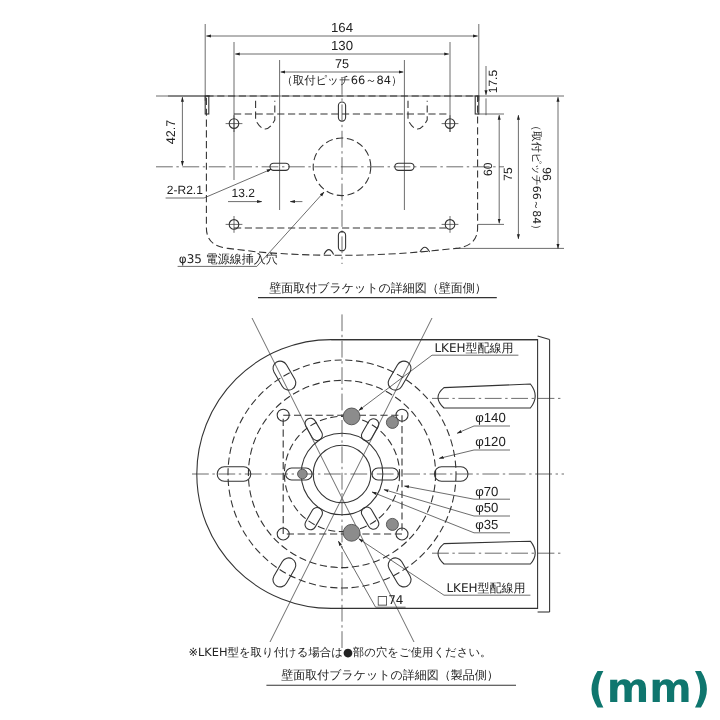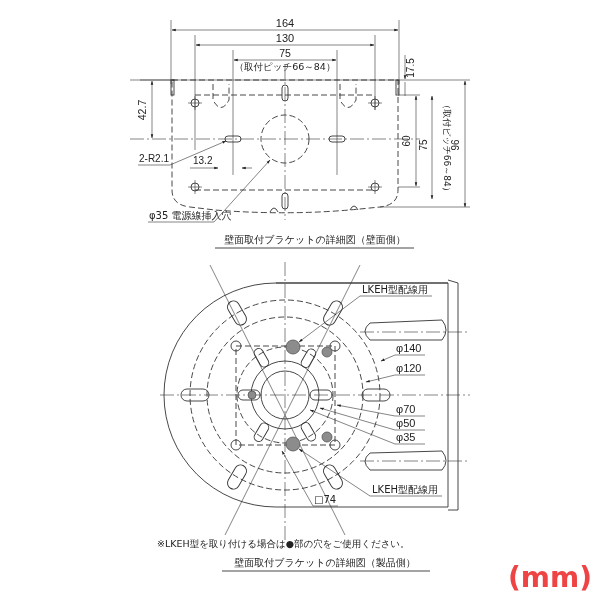--- a/index.html
+++ b/index.html
@@ -7,21 +7,21 @@
          font-family: "DejaVu Sans", sans-serif; }
   svg { position: absolute; left: 0; top: 0; }
   .t { font-family: "DejaVu Sans", sans-serif; fill: #222; }
   .tn { font-family: "Liberation Sans", sans-serif; fill: #222; }
   .ln { stroke: #333; fill: none; stroke-width: 0.9; }
   .thin { stroke: #333; fill: none; stroke-width: 0.6; }
   .dash { stroke: #333; fill: none; stroke-width: 0.9; stroke-dasharray: 6 3; }
   .center { stroke: #333; fill: none; stroke-width: 0.6; stroke-dasharray: 14 3 2 3; }
   .gray { fill: #8c8c8c; stroke: #555; stroke-width: 0.8; }
   .unit { position: absolute; right: 8px; bottom: 6px; font-family: "DejaVu Sans", sans-serif;
-          font-weight: bold; font-size: 28px; color: #ef4444; }
+          font-weight: bold; font-size: 34px; color: #0f766e; }
 </style>
 </head>
 <body>
 
 <svg width="600" height="600" viewBox="0 0 600 600">
   <defs>
     <marker id="arr" viewBox="0 0 10 10" refX="9" refY="5" markerWidth="7" markerHeight="7" orient="auto-start-reverse">
       <path d="M0,2 L10,5 L0,8 z" fill="#222"></path>
     </marker>
   </defs>

